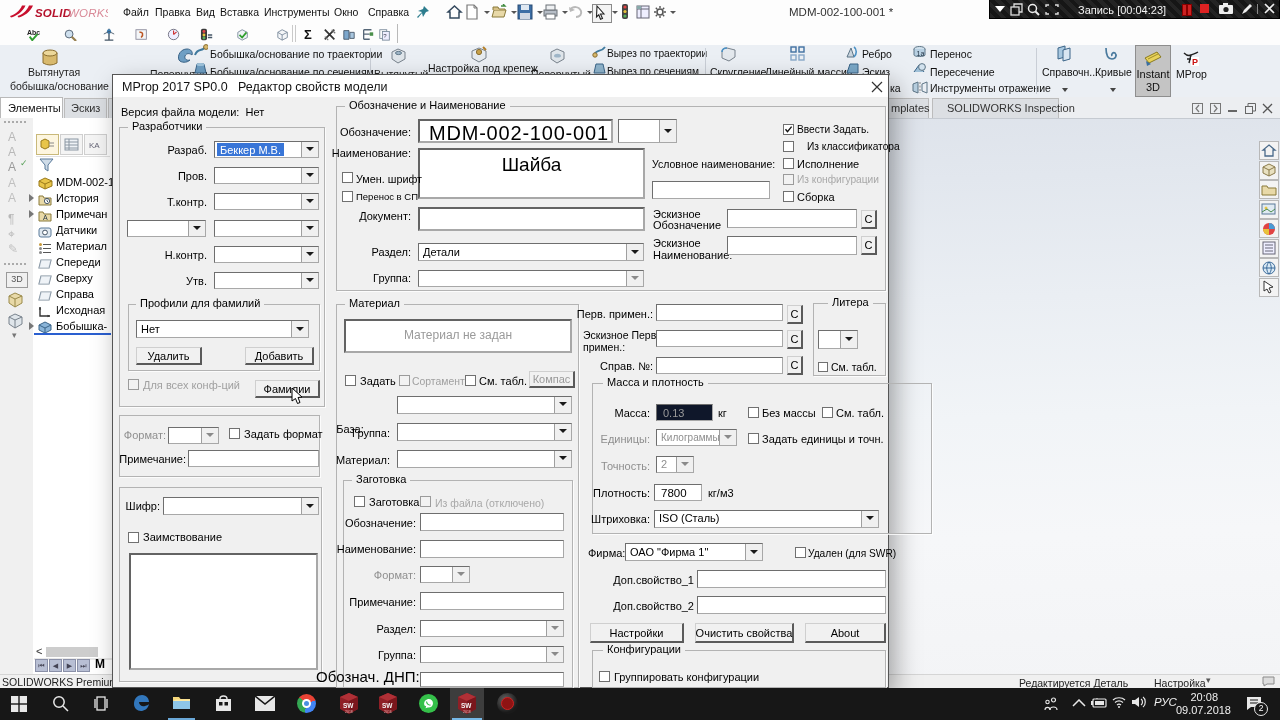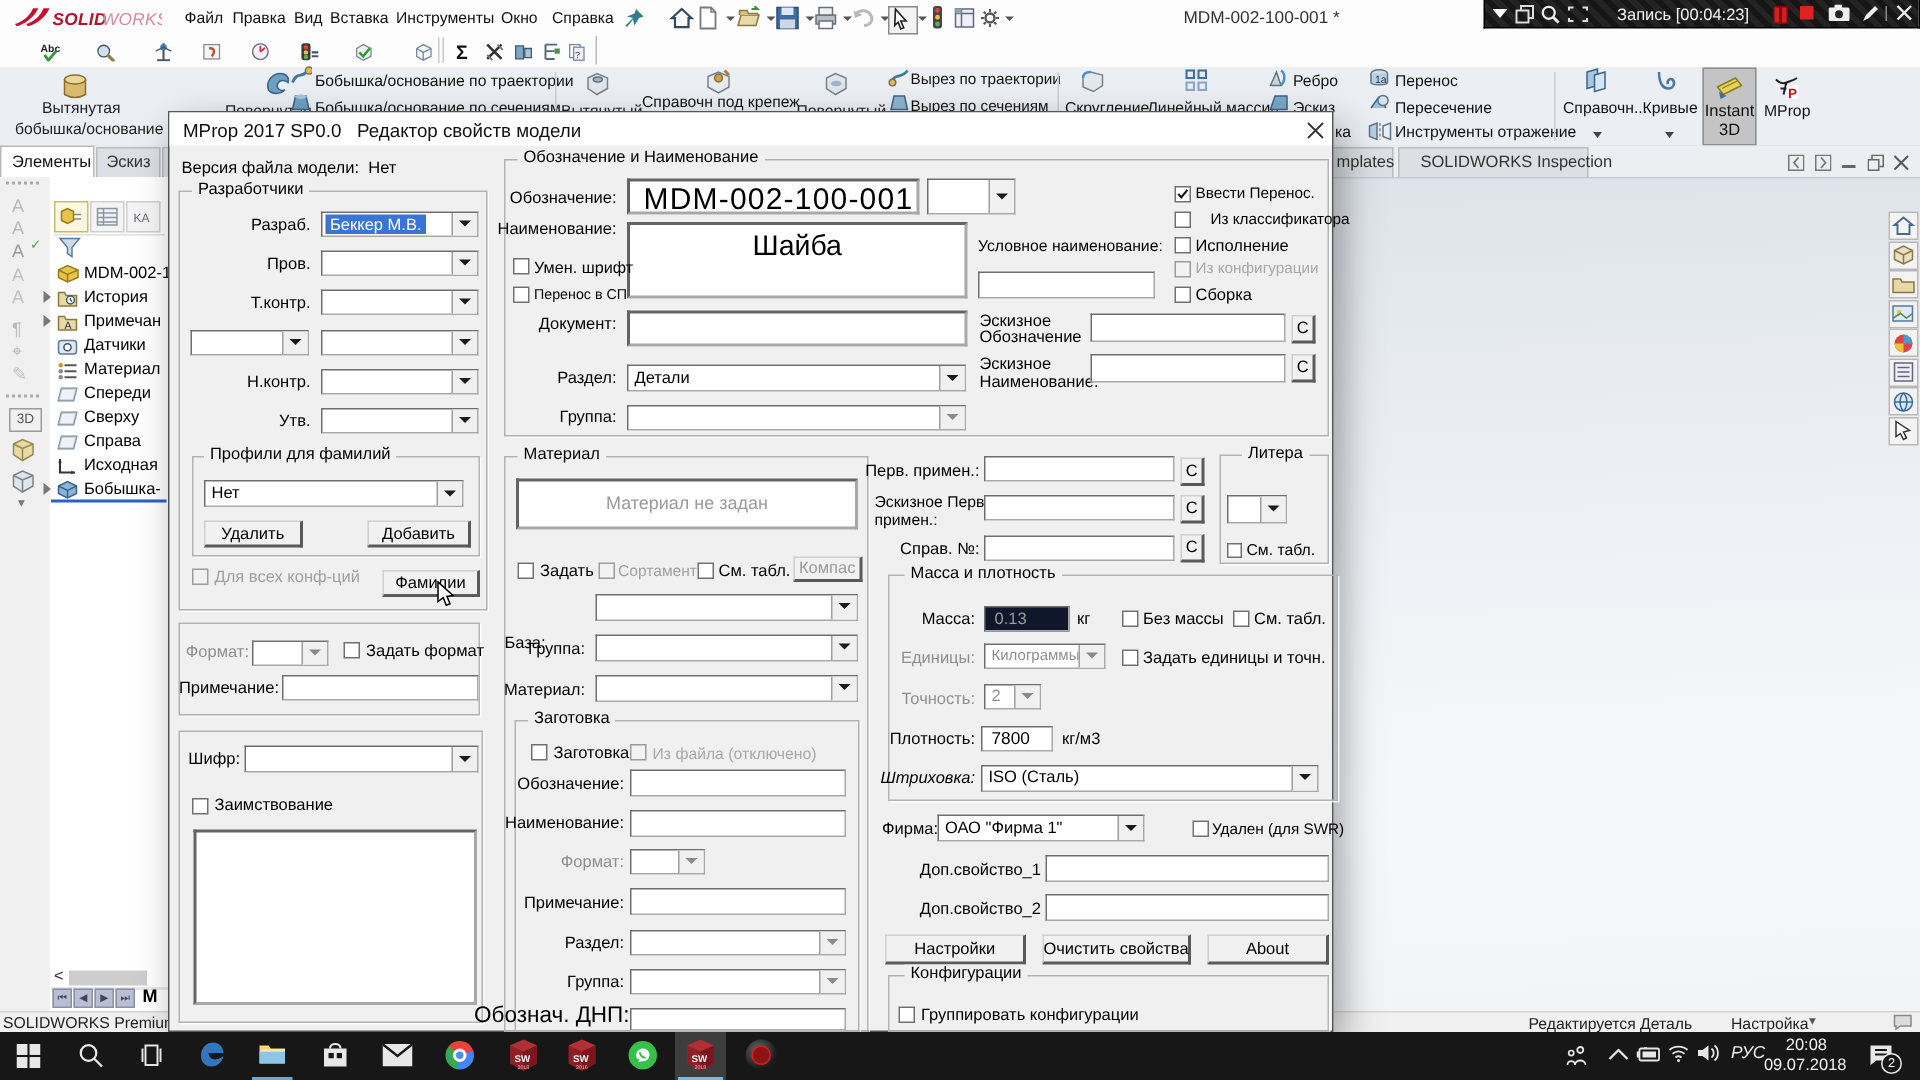--- a/index.html
+++ b/index.html
@@ -191,21 +191,21 @@
 <svg class="abs" style="left:390px;top:48px" width="17" height="16" viewBox="0 0 17 16">
 <path d="M2 4 L8 1 L15 4 L15 11 L8 15 L2 11 Z" fill="#dfe5ea" stroke="#78828c"></path>
     <ellipse cx="8.5" cy="5" rx="3" ry="1.6" fill="#9fb6c8" stroke="#5d7586"></ellipse>
   </svg>
 <div class="lb" style="left:374px;top:68px;font-size:10.5px;color:#222;text-align:left;">Вытянутый</div>
 <svg class="abs" style="left:470px;top:46px" width="18" height="17" viewBox="0 0 18 17">
 <path d="M2 5 L9 2 L16 5 L16 12 L9 16 L2 12 Z" fill="#e6ebef" stroke="#78828c"></path>
     <circle cx="9" cy="6" r="2.6" fill="#c8a24a" stroke="#8a6d2f"></circle>
     <path d="M13 1 L16 4" stroke="#b37f2a" stroke-width="2"></path>
   </svg>
-<div class="lb" style="left:428px;top:62px;font-size:10.5px;color:#111;text-align:left;">Справочн под крепеж</div>
+<div class="lb" style="left:428px;top:62px;font-size:10.5px;color:#111;text-align:left;">Настройка под крепеж</div>
 <svg class="abs" style="left:549px;top:48px" width="17" height="16" viewBox="0 0 17 16">
 <path d="M2 4 L8 1 L15 4 L15 11 L8 15 L2 11 Z" fill="#dfe5ea" stroke="#78828c"></path>
     <path d="M5 8 C5 5 12 5 12 8 C12 10 5 10 5 8" fill="#9fb6c8"></path>
   </svg>
 <div class="lb" style="left:531px;top:68px;font-size:10.5px;color:#222;text-align:left;">Повернутый</div>
 <svg class="abs" style="left:592px;top:45px" width="15" height="13" viewBox="0 0 15 13">
 <path d="M2 10 C5 3 9 8 13 2" fill="none" stroke="#3f7a9e" stroke-width="1.8"></path>
     <circle cx="3" cy="10" r="2.2" fill="#d8b96d" stroke="#8a6d2f"></circle>
   </svg>
 <div class="lb" style="left:607px;top:48px;font-size:10.2px;color:#111;text-align:left;">Вырез по траектории</div>
@@ -667,21 +667,21 @@
 <div class="lb" style="z-index:11;left:356px;top:173px;font-size:10.8px;color:#000;text-align:left;">Умен. шрифт</div>
 <div style="z-index:11;position:absolute;left:342px;top:191px;width:11px;height:11px;background:#fff;border:1px solid #707070;box-sizing:border-box;"></div>
 <div class="lb" style="z-index:11;left:356px;top:192px;font-size:9.5px;color:#000;text-align:left;">Перенос в СП</div>
 <div class="lb" style="z-index:11;left:652px;top:158px;font-size:10.5px;color:#000;text-align:left;">Условное наименование:</div>
 <div style="z-index:11;position:absolute;left:652px;top:181px;width:118px;height:17.5px;background:#fff;border:1px solid #6e6e6e;border-bottom-color:#a8a8a8;border-right-color:#a8a8a8;box-sizing:border-box;"></div>
 <div style="z-index:11;position:absolute;left:783px;top:124px;width:11px;height:11px;background:#fff;border:1px solid #707070;box-sizing:border-box;">
     <svg width="9" height="9" viewBox="0 0 9 9" style="position:absolute;left:0px;top:0px">
       <path d="M1.5 4.2 L3.5 6.6 L7.6 1.6" stroke="#111" stroke-width="1.4" fill="none"></path>
     </svg>
   </div>
-<div class="lb" style="z-index:11;left:797px;top:124px;font-size:10.2px;color:#000;text-align:left;">Ввести Перенос.</div>
+<div class="lb" style="z-index:11;left:797px;top:124px;font-size:10.2px;color:#000;text-align:left;">Ввести Задать.</div>
 <div style="z-index:11;position:absolute;left:783px;top:141px;width:11px;height:11px;background:#fff;border:1px solid #707070;box-sizing:border-box;"></div>
 <div class="lb" style="z-index:11;left:797px;top:141px;font-size:10.2px;color:#000;text-align:left;margin-left:10px;">Из классификатора</div>
 <div style="z-index:11;position:absolute;left:783px;top:157.5px;width:11px;height:11px;background:#fff;border:1px solid #707070;box-sizing:border-box;"></div>
 <div class="lb" style="z-index:11;left:797px;top:157.5px;font-size:11px;color:#000;text-align:left;">Исполнение</div>
 <div style="z-index:11;position:absolute;left:783px;top:173.5px;width:11px;height:11px;background:#f2f2f2;border:1px solid #9b9b9b;box-sizing:border-box;"></div>
 <div class="lb" style="z-index:11;left:797px;top:173.5px;font-size:10.2px;color:#a8a8a8;text-align:left;">Из конфигурации</div>
 <div style="z-index:11;position:absolute;left:783px;top:190.5px;width:11px;height:11px;background:#fff;border:1px solid #707070;box-sizing:border-box;"></div>
 <div class="lb" style="z-index:11;left:797px;top:190.5px;font-size:11px;color:#000;text-align:left;">Сборка</div>
 <div class="lb" style="z-index:11;left:301px;top:209.5px;font-size:11px;color:#000;width:110px;text-align:right;">Документ:</div>
 <div style="z-index:11;position:absolute;left:418px;top:207px;width:227px;height:24px;background:#fff;border:2px solid #636363;border-bottom-color:#a8a8a8;border-right-color:#a8a8a8;box-sizing:border-box;"></div>
@@ -783,21 +783,21 @@
 <div style="z-index:11;position:absolute;left:813px;top:303px;width:73px;height:73px;box-sizing:border-box;border:1px solid #b3b3b3;box-shadow:1px 1px 0 rgba(255,255,255,.8);">
     <div style="position:absolute;left:14px;top:-8px;background:#f0f0f0;padding:0 4px;font-size:11px;white-space:nowrap;">Литера</div>
   </div>
 <div style="z-index:11;position:absolute;left:818px;top:330px;width:40px;height:19px;background:#fff;border:1px solid #6e6e6e;border-bottom-color:#a8a8a8;border-right-color:#a8a8a8;box-sizing:border-box;">
     <div style="position:absolute;right:0;top:0;bottom:0;width:16px;background:#f0f0f0;border-left:1px solid #9f9f9f;">
       <div style="position:absolute;left:4px;top:6px;width:0;height:0;border:4px solid transparent;border-top:4px solid #1a1a1a;border-bottom:none;"></div>
     </div>
   </div>
 <div style="z-index:11;position:absolute;left:818px;top:362px;width:10px;height:10px;background:#fff;border:1px solid #707070;box-sizing:border-box;"></div>
 <div class="lb" style="z-index:11;left:831px;top:361px;font-size:10.5px;color:#000;text-align:left;">См. табл.</div>
-<div style="z-index:11;position:absolute;left:592px;top:383px;width:300px;height:151px;box-sizing:border-box;border:1px solid #b3b3b3;box-shadow:1px 1px 0 rgba(255,255,255,.8);">
+<div style="z-index:11;position:absolute;left:592px;top:383px;width:340px;height:151px;box-sizing:border-box;border:1px solid #b3b3b3;box-shadow:1px 1px 0 rgba(255,255,255,.8);">
     <div style="position:absolute;left:10px;top:-8px;background:#f0f0f0;padding:0 4px;font-size:11px;white-space:nowrap;">Масса и плотность</div>
   </div>
 <div class="lb" style="z-index:11;left:560px;top:407px;font-size:11px;color:#000;width:90px;text-align:right;">Масса:</div>
 <div style="z-index:11;position:absolute;left:656px;top:404px;width:57px;height:17px;background:#0f172a;border:1px solid #6e6e6e;border-bottom-color:#a8a8a8;border-right-color:#a8a8a8;box-sizing:border-box;">
     <div style="position:absolute;left:6px;top:2px;font-size:11px;color:#9a9a9a;">0.13</div>
   </div>
 <div class="lb" style="z-index:11;left:718px;top:407px;font-size:11px;color:#000;text-align:left;">кг</div>
 <div style="z-index:11;position:absolute;left:748px;top:407px;width:11px;height:11px;background:#fff;border:1px solid #707070;box-sizing:border-box;"></div>
 <div class="lb" style="z-index:11;left:762px;top:407px;font-size:11px;color:#000;text-align:left;">Без массы</div>
 <div style="z-index:11;position:absolute;left:822px;top:407px;width:11px;height:11px;background:#fff;border:1px solid #707070;box-sizing:border-box;"></div>
@@ -816,21 +816,21 @@
     <div style="position:absolute;left:4px;top:0;font-size:11px;color:#8f8f8f;line-height:15px;white-space:nowrap;">2</div>
     <div style="position:absolute;right:0;top:0;bottom:0;width:16px;background:#f0f0f0;border-left:1px solid #9f9f9f;">
       <div style="position:absolute;left:4px;top:5px;width:0;height:0;border:4px solid transparent;border-top:4px solid #8a8a8a;border-bottom:none;"></div>
     </div>
   </div>
 <div class="lb" style="z-index:11;left:560px;top:487px;font-size:11px;color:#000;width:90px;text-align:right;">Плотность:</div>
 <div style="z-index:11;position:absolute;left:654px;top:484px;width:48px;height:16.5px;background:#fff;border:1px solid #6e6e6e;border-bottom-color:#a8a8a8;border-right-color:#a8a8a8;box-sizing:border-box;">
     <div style="position:absolute;left:6px;top:2px;font-size:11.5px;color:#000;">7800</div>
   </div>
 <div class="lb" style="z-index:11;left:708px;top:487px;font-size:11px;color:#000;text-align:left;">кг/м3</div>
-<div class="lb" style="z-index:11;left:560px;top:513px;font-size:11px;color:#000;width:90px;text-align:right;font-style:italic;">Штриховка:</div>
+<div class="lb" style="z-index:11;left:560px;top:513px;font-size:11px;color:#000;width:90px;text-align:right;">Штриховка:</div>
 <div style="z-index:11;position:absolute;left:654px;top:510px;width:225px;height:17.5px;background:#fff;border:1px solid #6e6e6e;border-bottom-color:#a8a8a8;border-right-color:#a8a8a8;box-sizing:border-box;">
     <div style="position:absolute;left:4px;top:0;font-size:11px;color:#000;line-height:15.5px;white-space:nowrap;">ISO (Сталь)</div>
     <div style="position:absolute;right:0;top:0;bottom:0;width:16px;background:#f0f0f0;border-left:1px solid #9f9f9f;">
       <div style="position:absolute;left:4px;top:5.0px;width:0;height:0;border:4px solid transparent;border-top:4px solid #1a1a1a;border-bottom:none;"></div>
     </div>
   </div>
 <div class="lb" style="z-index:11;left:588px;top:547px;font-size:11px;color:#000;text-align:left;">Фирма:</div>
 <div style="z-index:11;position:absolute;left:625px;top:543px;width:138px;height:18px;background:#fff;border:1px solid #6e6e6e;border-bottom-color:#a8a8a8;border-right-color:#a8a8a8;box-sizing:border-box;">
     <div style="position:absolute;left:4px;top:0;font-size:11px;color:#000;line-height:16px;white-space:nowrap;">ОАО "Фирма 1"</div>
     <div style="position:absolute;right:0;top:0;bottom:0;width:16px;background:#f0f0f0;border-left:1px solid #9f9f9f;">

